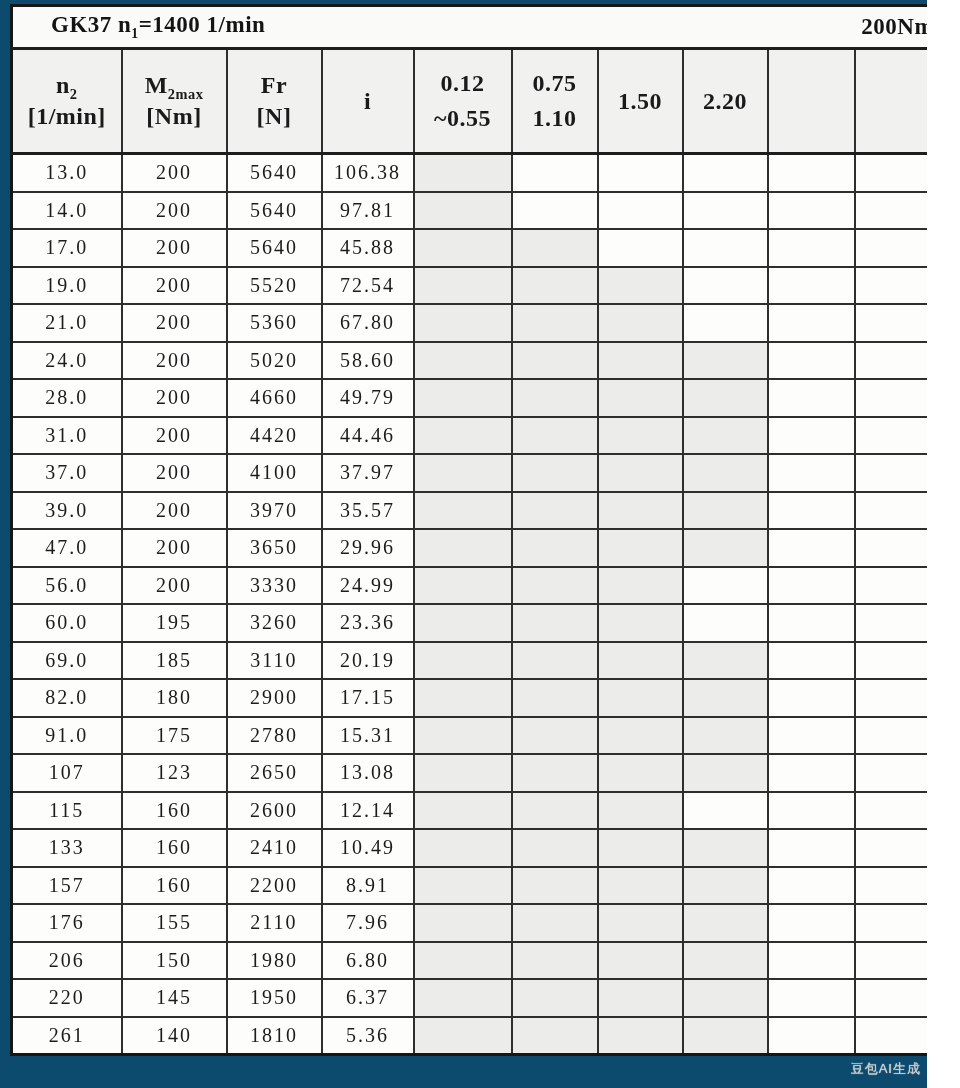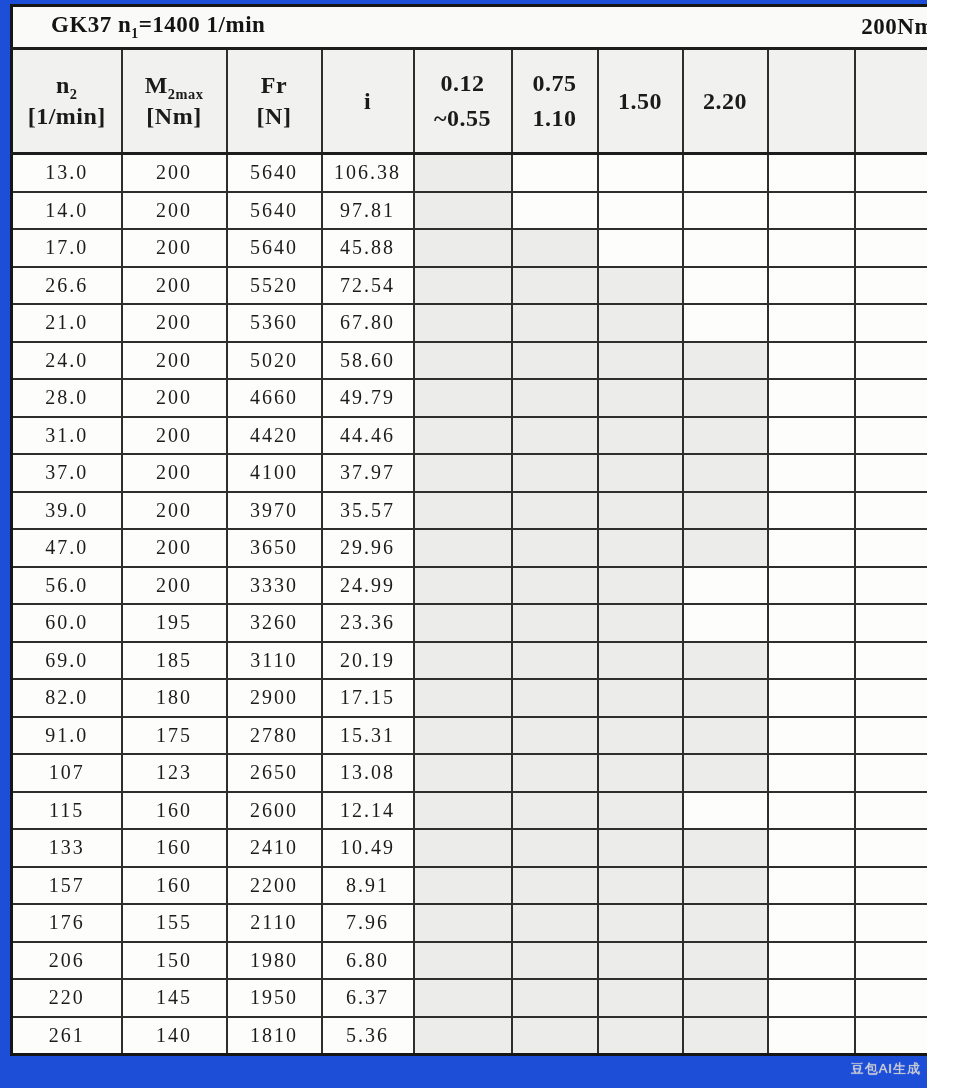--- a/index.html
+++ b/index.html
@@ -1,17 +1,17 @@
 <!DOCTYPE html>
 <html><head>
 <meta charset="utf-8">
 <style>
   html,body { margin:0; padding:0; background:#ffffff; }
   .page {
-    position:relative; width:927px; height:1088px; background:#1d4ed8;
+    position:relative; width:927px; height:1088px; background:#0c4a6e;
     font-family:"Liberation Serif", serif; overflow:hidden;
   }
   table.gear {
     position:absolute; left:10px; top:4px; width:938px;
     border-collapse:collapse; table-layout:fixed;
     border:3px solid #161616;
   }
   table.gear td, table.gear th { border:2px solid #2e2e2e; padding:0; }
 
   
@@ -143,21 +143,21 @@
           <td class="val">5640</td>
           <td class="val">45.88</td>
           <td class="pw shaded"></td>
           <td class="pw shaded"></td>
           <td class="pw"></td>
           <td class="pw"></td>
           <td class="pw"></td>
           <td class="pw"></td>
         </tr>
         <tr>
-          <td class="val">26.6</td>
+          <td class="val">19.0</td>
           <td class="val">200</td>
           <td class="val">5520</td>
           <td class="val">72.54</td>
           <td class="pw shaded"></td>
           <td class="pw shaded"></td>
           <td class="pw shaded"></td>
           <td class="pw"></td>
           <td class="pw"></td>
           <td class="pw"></td>
         </tr>

